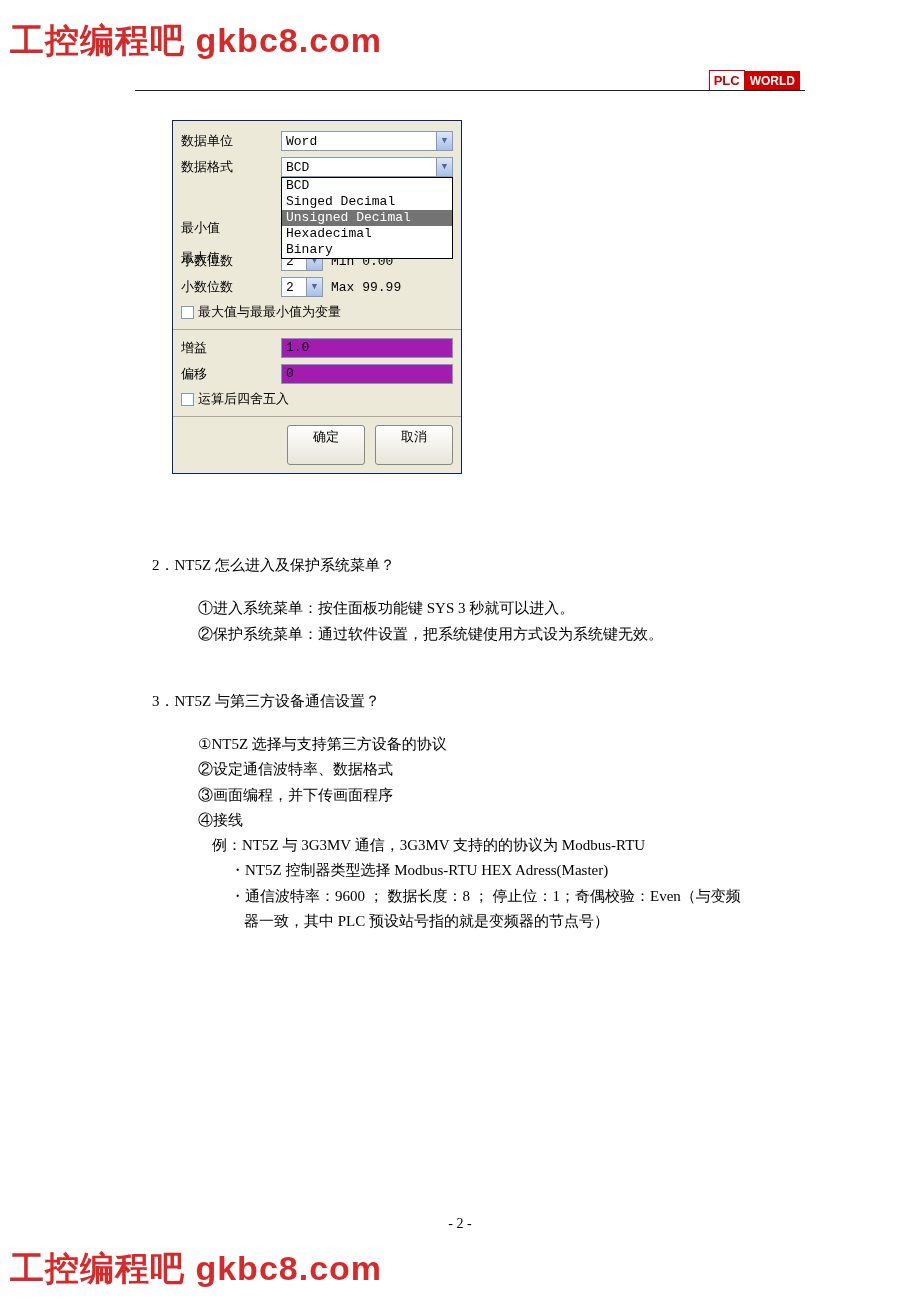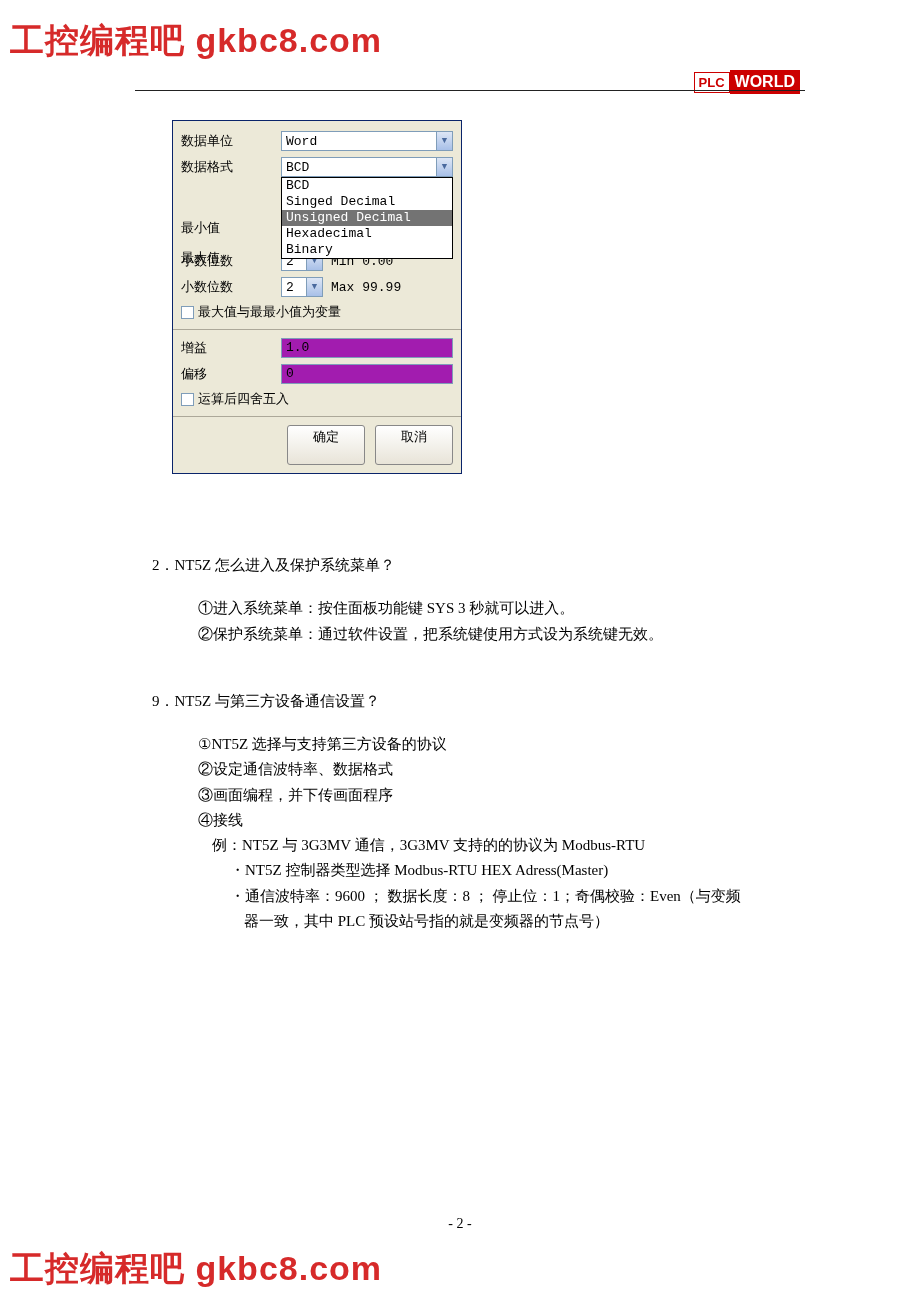--- a/index.html
+++ b/index.html
@@ -33,21 +33,21 @@
     font-weight: bold;
     font-size: 13px;
     padding: 2px 4px;
     border: 1px solid #c00;
     font-family: Arial, sans-serif;
   }
   .logo-world {
     background: #c00;
     color: #fff;
     font-weight: bold;
-    font-size: 16px;
+    font-size: 12px;
     padding: 3px 5px;
     font-family: Arial, sans-serif;
   }
   .hr-line {
     position: absolute;
     top: 90px;
     left: 135px;
     width: 670px;
     height: 1px;
     background: #222;
@@ -315,21 +315,21 @@
 
   <div class="q">
     <div class="q-title">2．NT5Z 怎么进入及保护系统菜单？</div>
     <div class="q-body">
       <div class="line">①进入系统菜单：按住面板功能键 SYS 3 秒就可以进入。</div>
       <div class="line">②保护系统菜单：通过软件设置，把系统键使用方式设为系统键无效。</div>
     </div>
   </div>
 
   <div class="q" style="margin-top:44px;">
-    <div class="q-title">9．NT5Z 与第三方设备通信设置？</div>
+    <div class="q-title">3．NT5Z 与第三方设备通信设置？</div>
     <div class="q-body" style="margin-top:14px;">
       <div class="line">①NT5Z 选择与支持第三方设备的协议</div>
       <div class="line">②设定通信波特率、数据格式</div>
       <div class="line">③画面编程，并下传画面程序</div>
       <div class="line">④接线</div>
       <div class="line" style="padding-left:14px;">例：NT5Z 与 3G3MV 通信，3G3MV 支持的的协议为 Modbus-RTU</div>
       <div class="line sub-indent">・NT5Z 控制器类型选择 Modbus-RTU HEX Adress(Master)</div>
       <div class="line sub-indent">・通信波特率：9600 ；  数据长度：8 ；  停止位：1；奇偶校验：Even（与变频</div>
       <div class="line sub-indent" style="padding-left:46px;">  器一致，其中 PLC 预设站号指的就是变频器的节点号）</div>
     </div>

